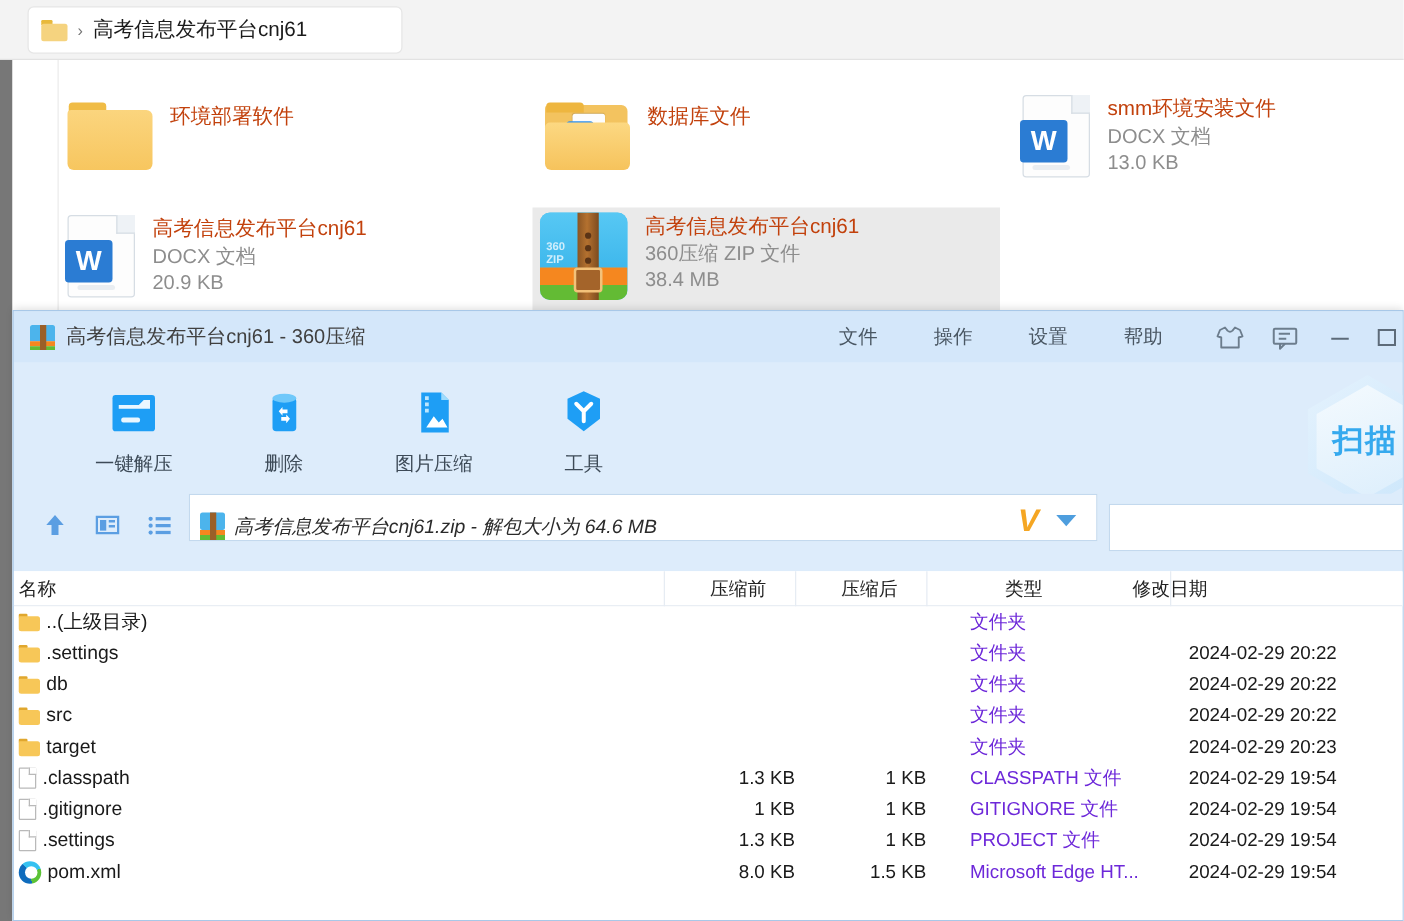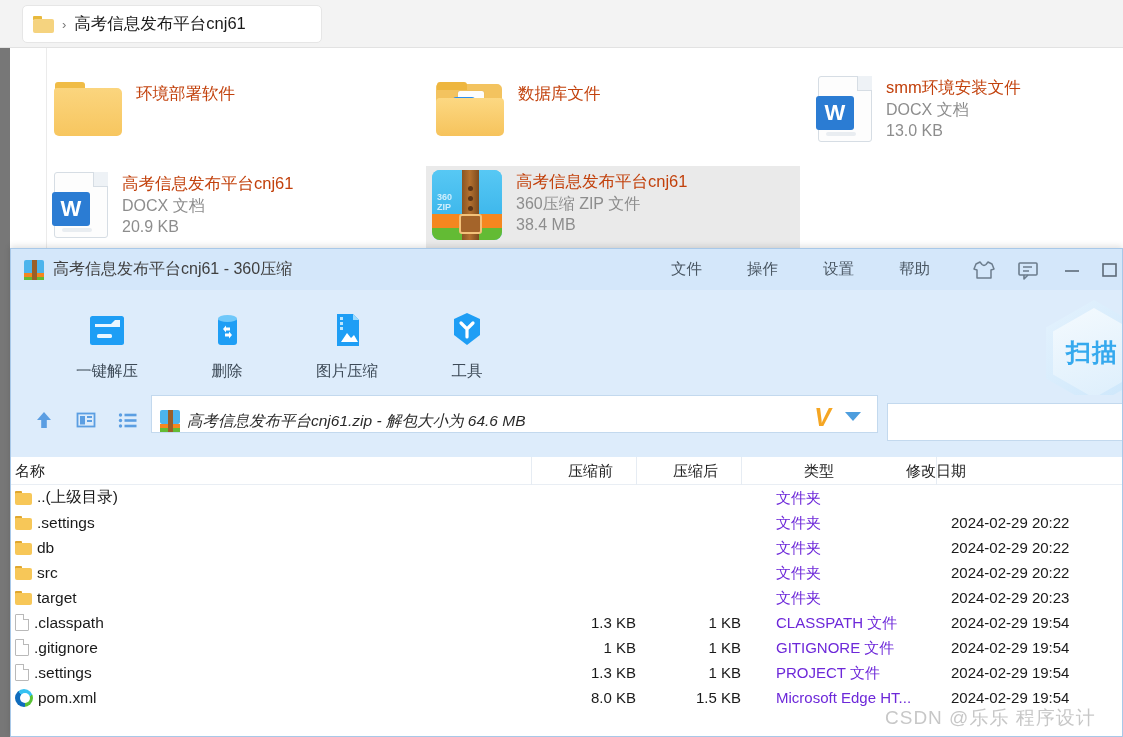--- a/index.html
+++ b/index.html
@@ -645,15 +645,14 @@
           <span class="c-type">Microsoft Edge HT...</span>
           <span class="c-date">2024-02-29 19:54</span>
         </div>
 
       </div>
     </div>
   </div>
 
   <div class="edge-corner"></div>
 
-  <div class="watermark">CSDN @乐乐 程序设计</div>
 
 </div>
 
 </body></html>

